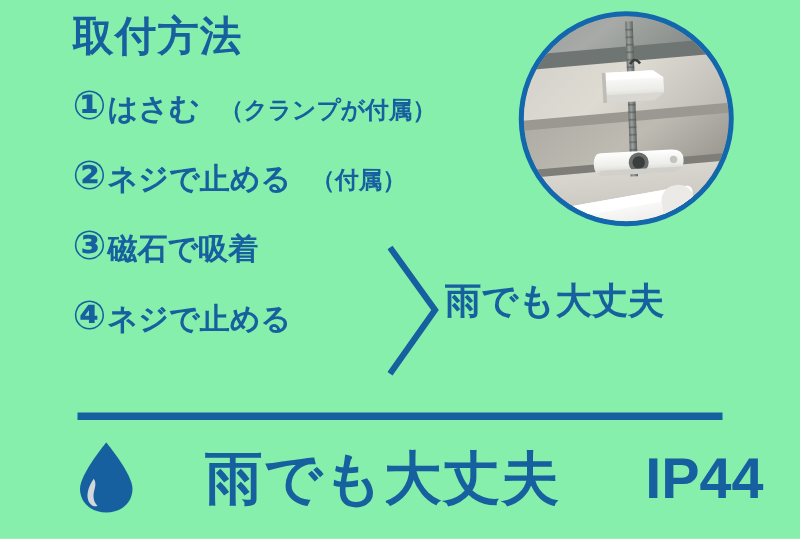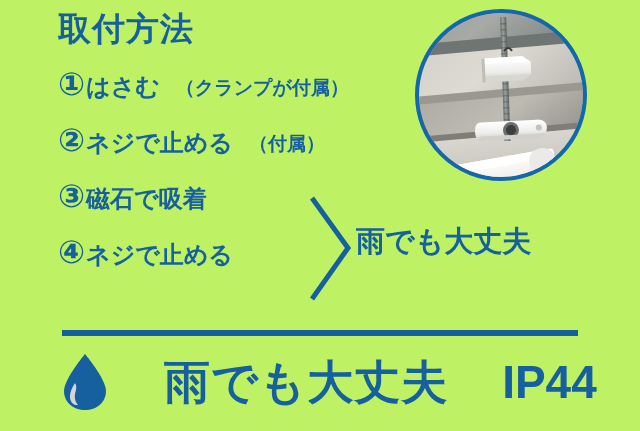--- a/index.html
+++ b/index.html
@@ -12,21 +12,21 @@
     height: 431px;
     overflow: hidden;
     font-family: "Liberation Sans", "DejaVu Sans", sans-serif;
     background: #e4e1de;
   }
 
   #poster {
     position: relative;
     width: 640px;
     height: 431px;
-    background: #bef264;
+    background: #86efac;
     box-sizing: border-box;
   }
 
   
   #heading {
     position: absolute;
     left: 58px;
     top: 11px;
     font-size: 33px;
     font-weight: bold;
@@ -152,21 +152,21 @@
     line-height: 1;
     white-space: nowrap;
     letter-spacing: 1px;
   }
   #ip-rating {
     font-size: 46px;
     font-weight: bold;
     color: #17609f;
     line-height: 1;
     white-space: nowrap;
-    margin-left: 14px;
+    margin-left: 28px;
     letter-spacing: 0px;
   }
 </style>
 </head>
 <body>
 
 <div id="poster">
 
   <div id="heading">取付方法</div>
 

